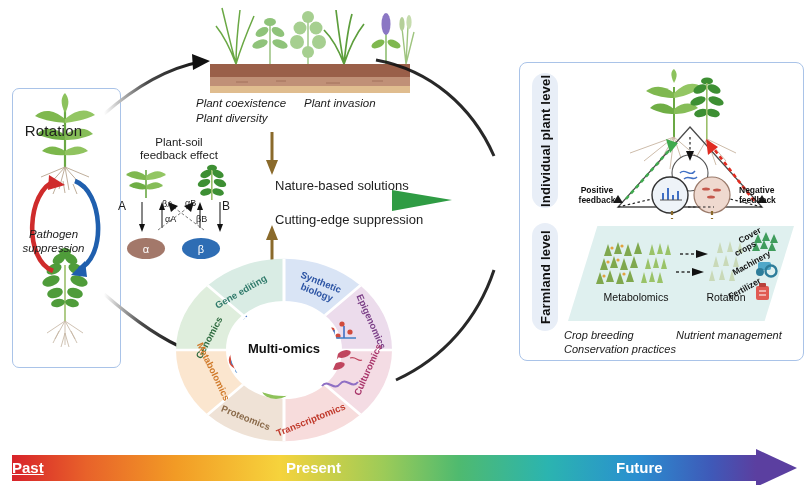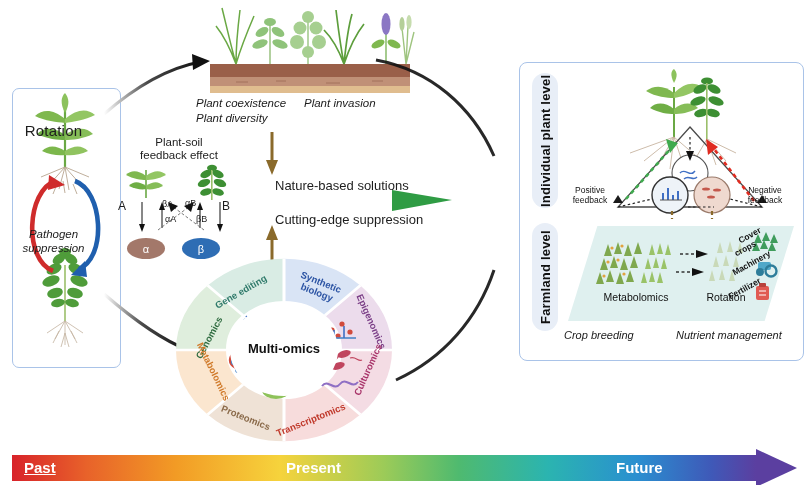--- a/index.html
+++ b/index.html
@@ -44,45 +44,45 @@
 
   
   #right-panel{left:519px;top:62px;width:283px;height:297px;
       border:1.4px solid #a9c3e8;border-radius:8px;background:#fff;}
   .vtab{position:absolute;background:#e8eef7;border-radius:13px;
       writing-mode:vertical-rl;transform:rotate(180deg);
       display:flex;align-items:center;justify-content:center;
       font-size:13px;font-weight:bold;color:#111;letter-spacing:.2px;}
   #vtab-plant{left:12px;top:10px;width:26px;height:135px;}
   #vtab-farm{left:12px;top:160px;width:26px;height:108px;}
-  #pos-fb{left:45px;top:122px;width:50px;text-align:center;
-      font-size:8.5px;font-weight:normal;line-height:10px;color:#111;}
-  #neg-fb{left:219px;top:122px;width:52px;text-align:center;
-      font-size:8.5px;font-weight:normal;line-height:10px;color:#111;}
+  #pos-fb{left:52px;top:122px;width:50px;text-align:center;
+      font-size:8.5px;font-weight:bold;line-height:10px;color:#111;}
+  #neg-fb{left:219px;top:122px;width:52px;
+      font-size:8.5px;font-weight:bold;line-height:10px;color:#111;}
   #farm-field{left:48px;top:163px;width:226px;height:95px;
       background:#dff0ef;
       clip-path:polygon(13% 0%,100% 0%,87% 100%,0% 100%);}
   #lbl-intercropping{left:68px;top:228px;width:96px;text-align:center;font-size:10.5px;color:#111;}
   #lbl-rotation{left:170px;top:228px;width:72px;text-align:center;font-size:10.5px;color:#111;}
   .tilt{position:absolute;font-size:8.5px;font-weight:bold;white-space:nowrap;
       transform:rotate(-29deg);transform-origin:left center;}
   #bottom-practices{left:44px;top:265px;width:232px;font-size:11px;line-height:14px;}
   #bottom-practices .row{display:flex;}
   #bottom-practices .p1{width:112px;}
 
   
   #timeline{left:12px;top:455px;width:787px;height:26px;}
   #timeline-bar{left:0;top:0;width:744px;height:26px;
       background:linear-gradient(to right,#d8232a 0%,#e8622a 10%,#f29b25 22%,#f6d33c 36%,
       #9ccb58 50%,#4fba6f 60%,#2bb4b0 72%,#2a8fd0 84%,#3f59b8 94%,#5b3fa0 100%);}
   #timeline-arrow{left:744px;top:-6px;width:0;height:0;
       border-top:19px solid transparent;border-bottom:19px solid transparent;
       border-left:41px solid #5b3fa0;}
   .tl-text{position:absolute;top:4px;color:#fff;font-size:15px;font-weight:bold;}
-  #tl-past{left:12px;text-decoration:underline;}
+  #tl-past{left:0;text-decoration:underline;}
   #tl-present{left:274px;}
   #tl-future{left:604px;}
 </style>
 </head>
 <body>
 
 <div class="abs" id="rotation-panel">
   <svg width="105" height="276" viewBox="0 0 105 276">
 
     <g>
@@ -536,20 +536,21 @@
   <span class="tilt" style="left:215px;top:186px;color:#111;">crops</span>
   <span class="tilt" style="left:213px;top:205px;color:#111;">Machinery</span>
   <span class="tilt" style="left:209px;top:229px;color:#111;">Fertilizer</span>
 
   <div class="abs it" id="bottom-practices">
     <div class="row">
       <span class="p1">Crop breeding</span>
       <span>Nutrient management</span>
     </div>
     <div class="row">
+      <span>Conservation practices</span>
     </div>
   </div>
 </div>
 
 <div class="abs" id="timeline">
   <div class="abs" id="timeline-bar"></div>
   <div class="abs" id="timeline-arrow"></div>
   <span class="tl-text" id="tl-past">Past</span>
   <span class="tl-text" id="tl-present">Present</span>
   <span class="tl-text" id="tl-future">Future</span>

